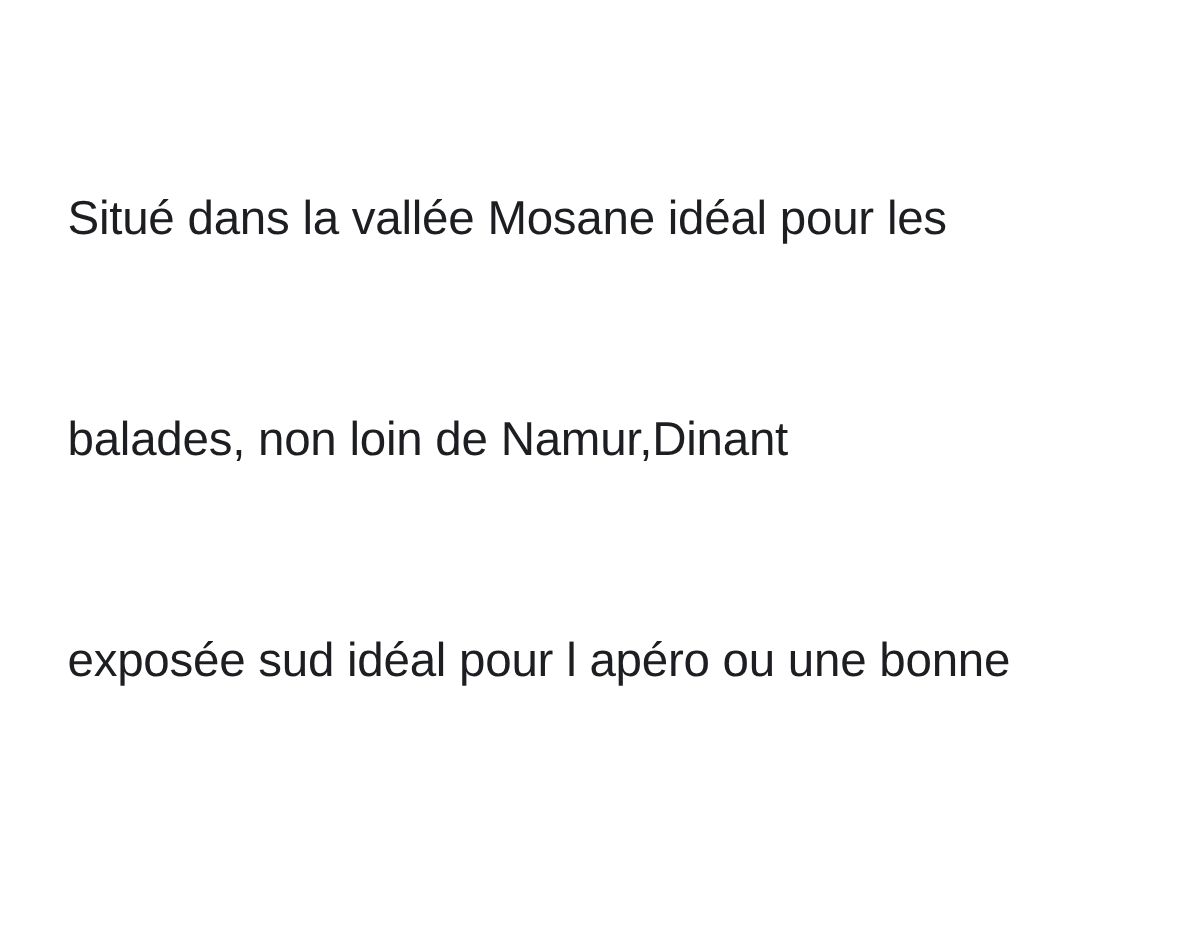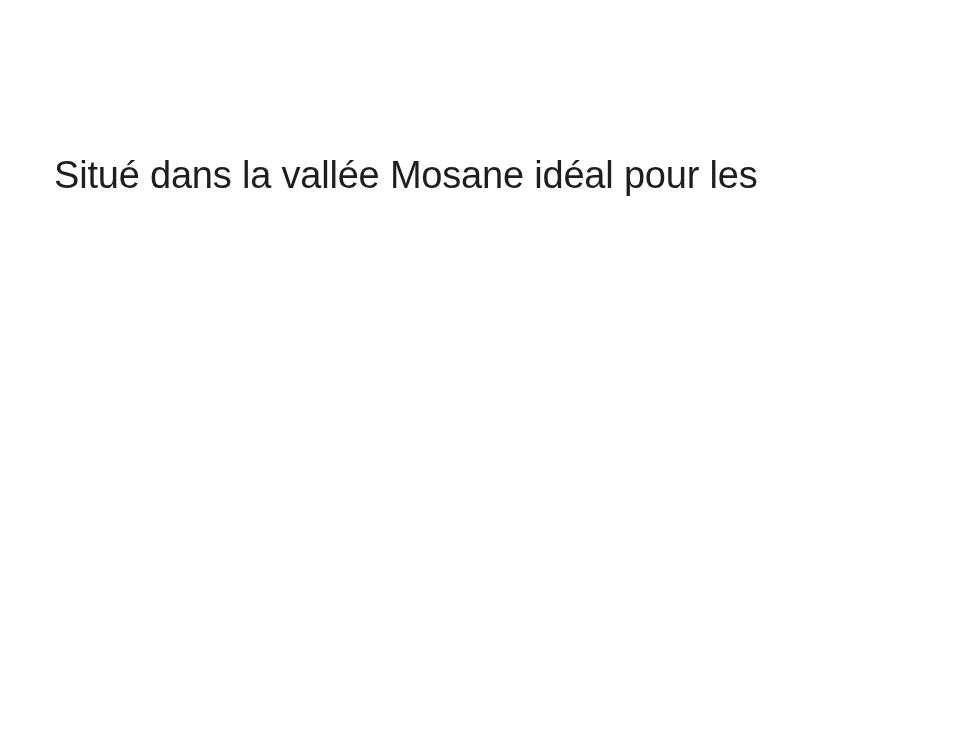--- a/index.html
+++ b/index.html
@@ -47,20 +47,22 @@
     font-size: 38px;
     line-height: 59px;
   }
 </style>
 </head>
 <body>
 
 <div class="screenshot">
   <div class="text-block">
     <span class="para-line">Situé dans la vallée Mosane idéal pour les</span>
+    <span class="para-line">balades, non loin de Namur,Dinant</span>
+    <span class="para-line">exposée sud idéal pour l apéro ou une bonne</span>
     
     
     
     
     
     
     
     
   </div>
   <div class="clipped-bottom">et</div>

